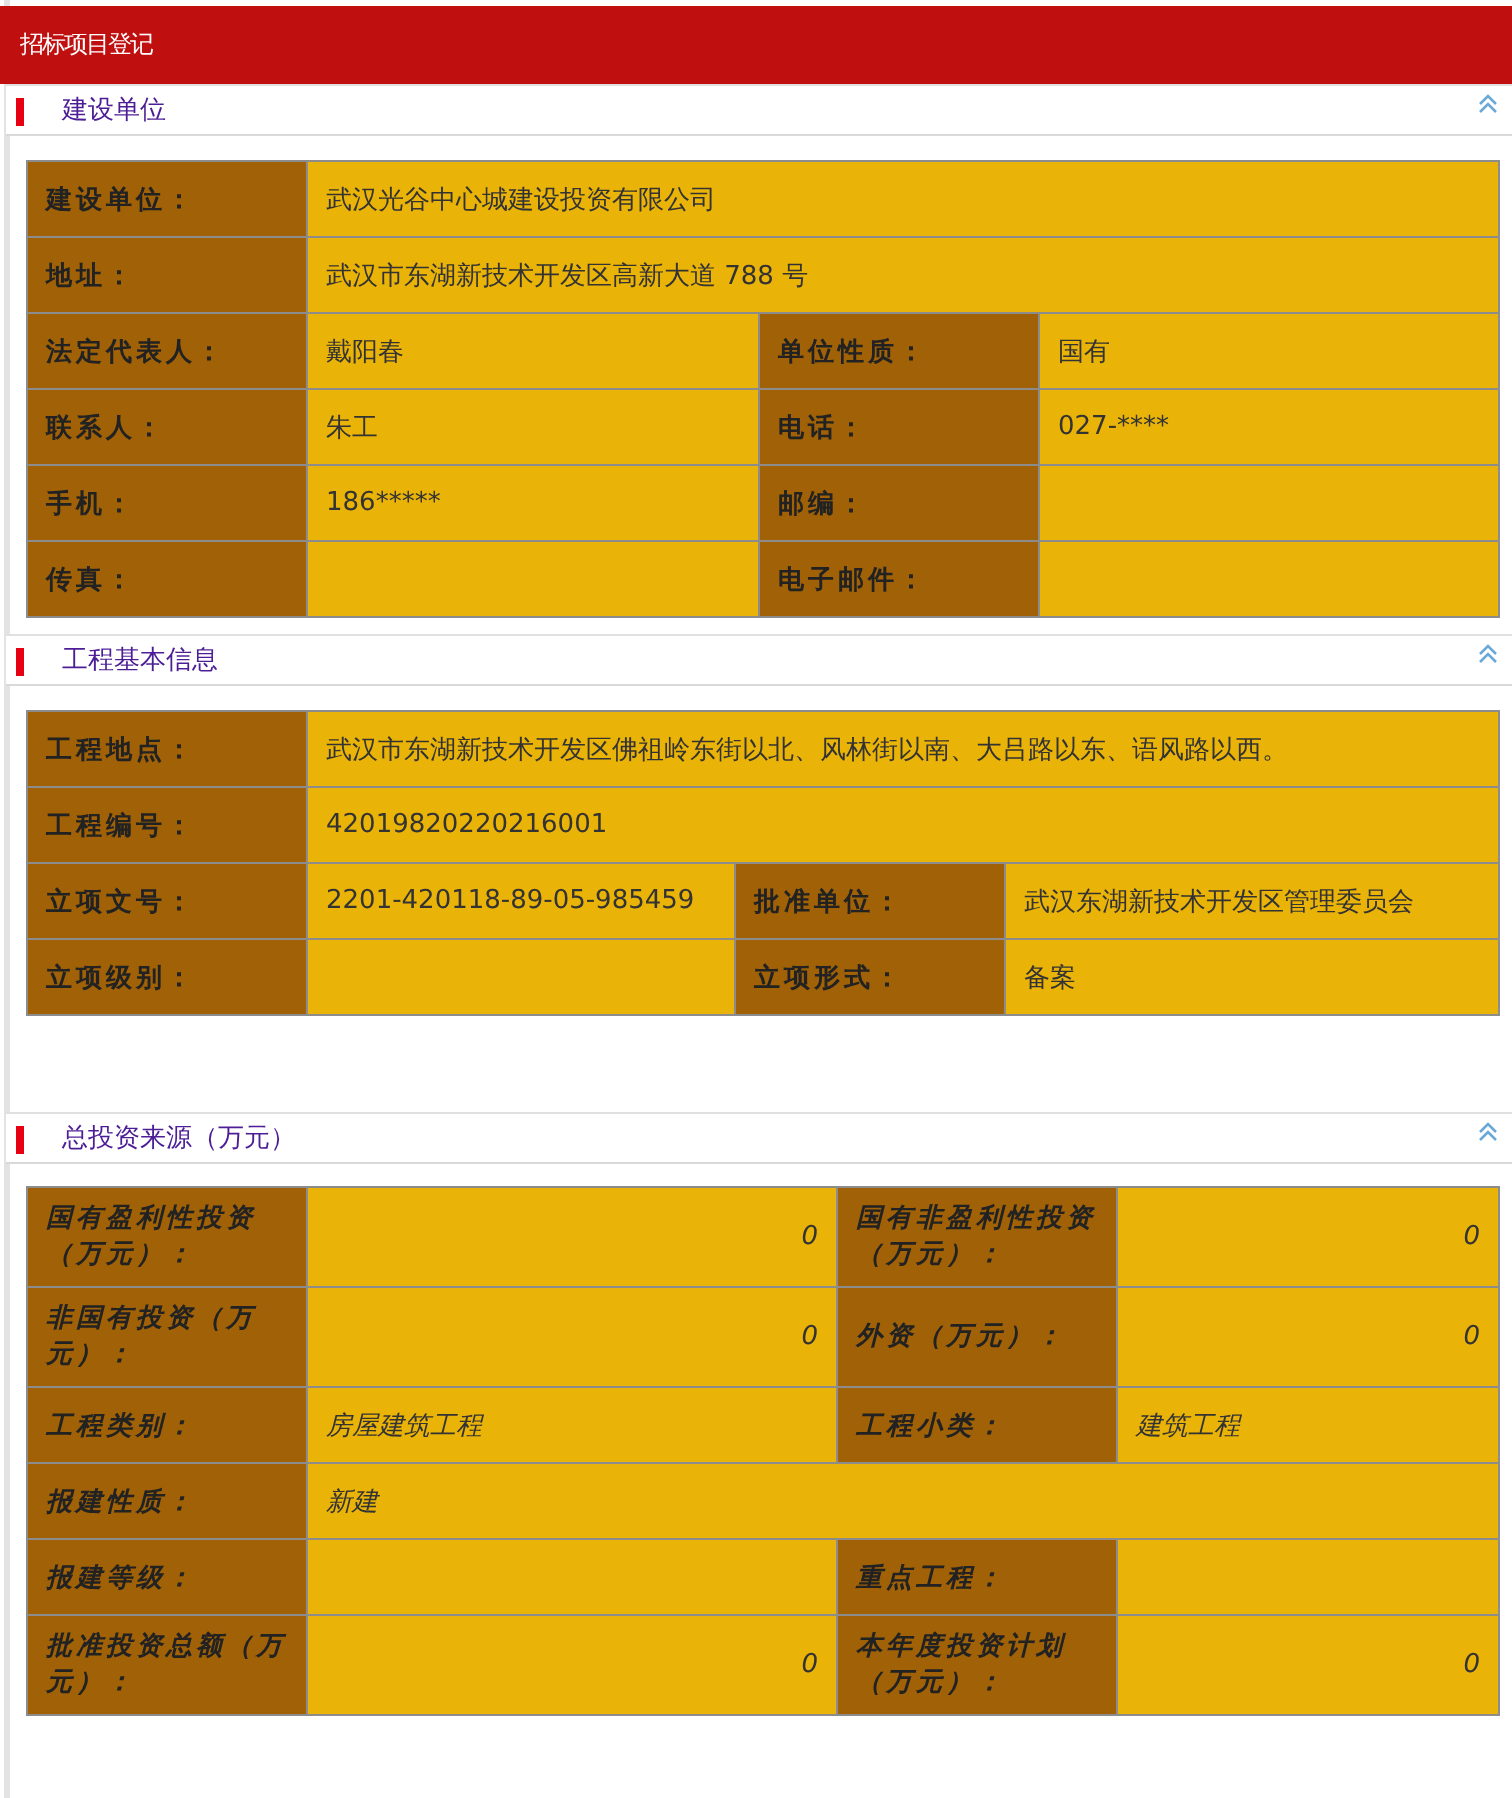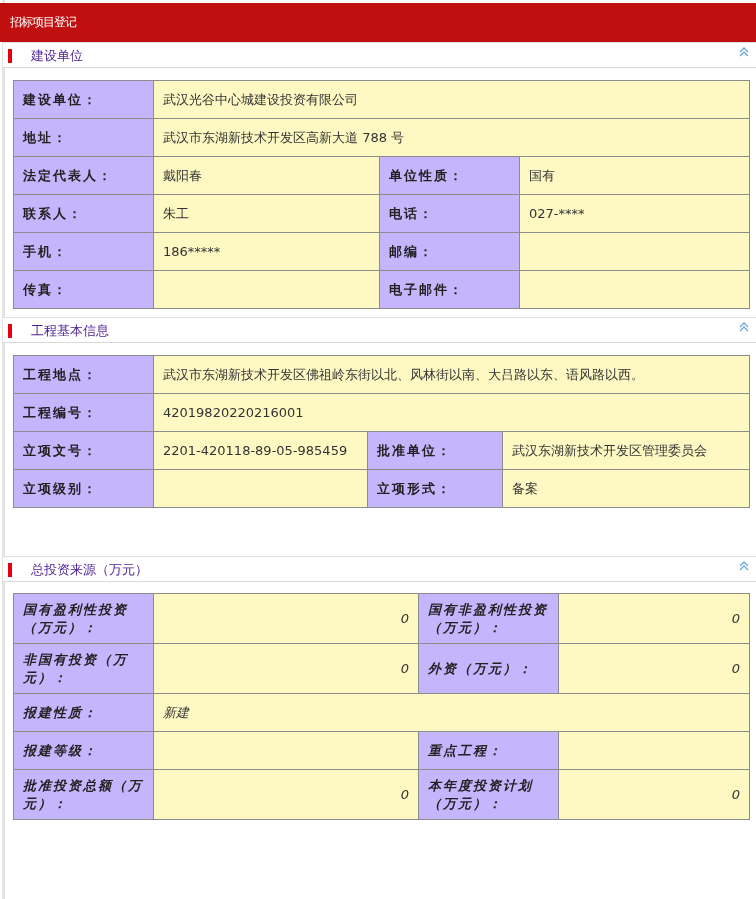--- a/index.html
+++ b/index.html
@@ -7,22 +7,22 @@
   body { font-family: "DejaVu Sans", "Liberation Sans", sans-serif; color: #333; font-size: 13px; position: relative; }
   .page-frame { position: absolute; left: 2px; top: 0; width: 754px; height: 899px; border-left: 3px solid #e3e3e3; }
   .title-bar { position: absolute; left: 0; top: 3px; width: 756px; height: 39px; background: #c00f0f; color: #fff; font-size: 12px; line-height: 39px; padding-left: 10px; letter-spacing: -1px; }
   .section-head { position: absolute; left: 3px; width: 753px; height: 26px; border-bottom: 1px solid #d9d9d9; border-top: 1px solid #e0e0e0; background: #fff; }
   .section-head .bar { position: absolute; left: 5px; top: 6px; width: 4px; height: 14px; background: #e60012; }
   .section-head .label { position: absolute; left: 28px; top: 0; line-height: 25px; font-size: 13px; color: #4c1d95; }
   .section-head .collapse { position: absolute; right: 4px; top: 3px; width: 14px; height: 16px; color: #6aa8d8; font-size: 11px; line-height: 8px; text-align: center; cursor: pointer; }
   .collapse svg { display: block; }
   table.grid { position: absolute; left: 13px; border-collapse: collapse; table-layout: fixed; }
   table.grid td { border: 1px solid #8c8c8c; height: 38px; padding: 0 9px; font-size: 13px; vertical-align: middle; }
-  table.grid td.k { background: #c4b5fd; font-weight: bold; color: #222; letter-spacing: 2px; }
-  table.grid td.v { background: #fef9c3; color: #333; }
+  table.grid td.k { background: #a16207; font-weight: bold; color: #222; letter-spacing: 2px; }
+  table.grid td.v { background: #eab308; color: #333; }
   table.grid td.num { text-align: right; }
   table.grid tr.tall td { height: 50px; line-height: 18px; }
 </style>
 </head>
 <body>
 
 <div class="page-frame"></div>
 
 <div class="title-bar">招标项目登记</div>
 
@@ -144,20 +144,26 @@
     <td class="k">国有非盈利性投资（万元）：</td>
     <td class="v num">0</td>
   </tr>
   <tr class="tall">
     <td class="k">非国有投资（万元）：</td>
     <td class="v num">0</td>
     <td class="k">外资（万元）：</td>
     <td class="v num">0</td>
   </tr>
   <tr>
+    <td class="k">工程类别：</td>
+    <td class="v">房屋建筑工程</td>
+    <td class="k">工程小类：</td>
+    <td class="v">建筑工程</td>
+  </tr>
+  <tr>
     <td class="k">报建性质：</td>
     <td class="v" colspan="3">新建</td>
   </tr>
   <tr>
     <td class="k">报建等级：</td>
     <td class="v"></td>
     <td class="k">重点工程：</td>
     <td class="v"></td>
   </tr>
   <tr class="tall">

